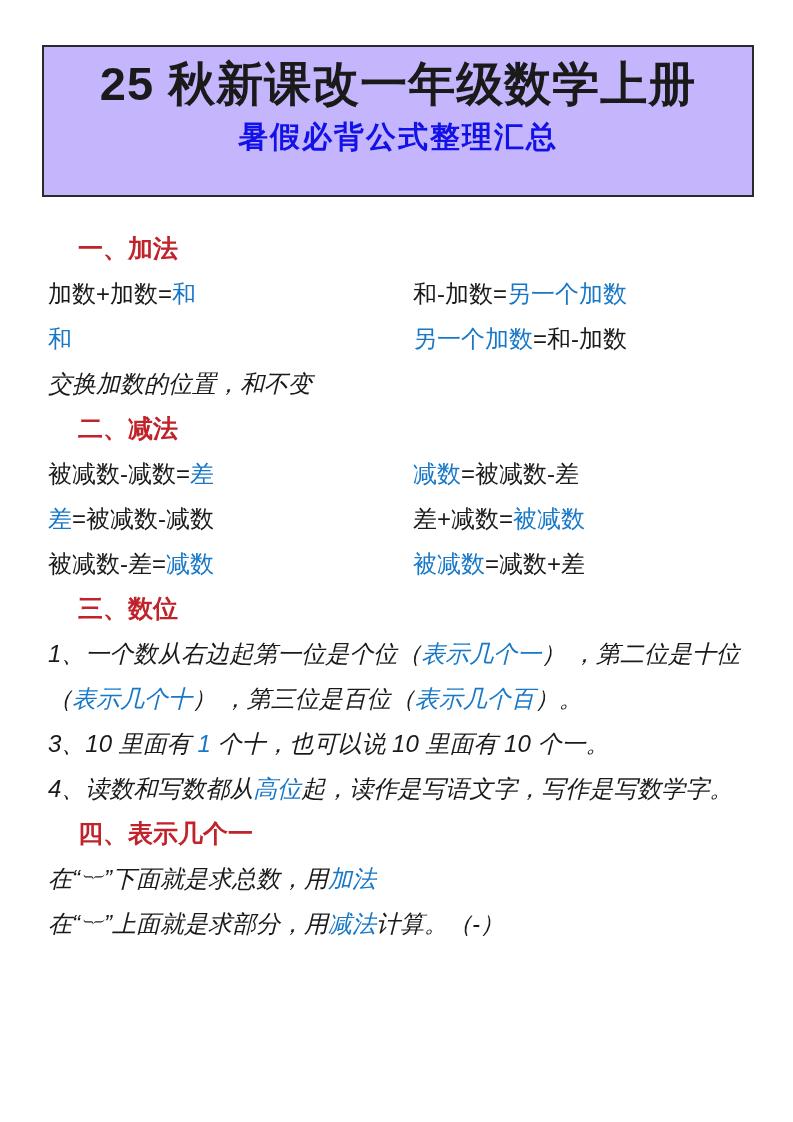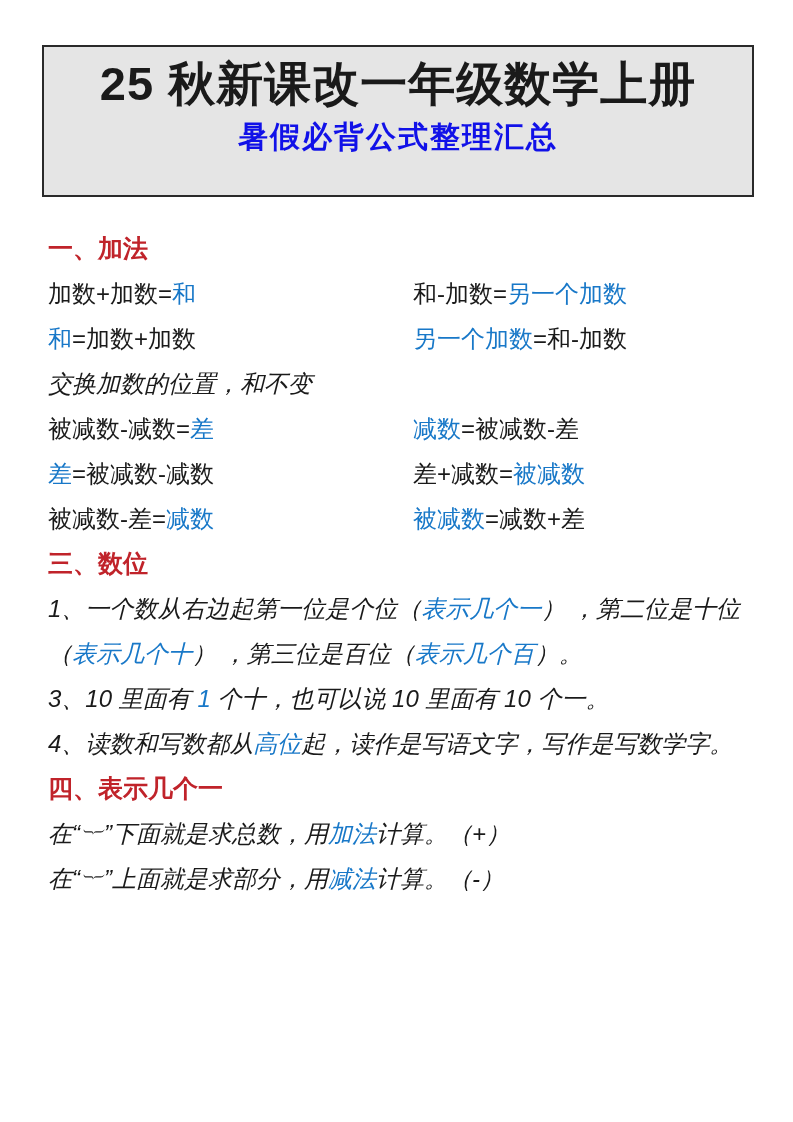--- a/index.html
+++ b/index.html
@@ -10,21 +10,21 @@
     position: relative;
     font-family: "Liberation Sans", sans-serif;
     color: var(--text, #1a1a1a);
     overflow: hidden;
   }
   .header-box {
     position: absolute; left: 42px; top: 45px;
     width: 712px; height: 152px;
     border: 2px solid #2a2a2a;
     text-align: center;
-    background: #e5e5e5;
+    background: #c4b5fd;
   }
   .header-title {
     margin-top: 10px;
     font-size: 47px;
     font-weight: 700;
     letter-spacing: 1px;
     line-height: 1.15;
     color: var(--text, #1a1a1a);
   }
   .header-subtitle {
@@ -40,20 +40,21 @@
     width: 706px;
     font-size: 24px;
   }
   .heading {
     height: 45px;
     display: flex; align-items: center;
     color: var(--red, #c0232a);
     font-weight: 700;
     font-size: 25px;
     white-space: pre;
+    margin-left: 30px;
   }
   .line {
     height: 45px;
     display: flex; align-items: center;
     white-space: pre;
     font-style: italic;
   }
   .grid-row {
     height: 45px;
     display: grid;
@@ -74,27 +75,28 @@
 
 <div class="content">
 
   <div>
     <div class="heading">一、加法</div>
     <div class="grid-row">
       <div class="cell"><span>加数+加数=</span><span class="seg-b">和</span></div>
       <div class="cell"><span>和-加数=</span><span class="seg-b">另一个加数</span></div>
     </div>
     <div class="grid-row">
-      <div class="cell"><span class="seg-b">和</span><span>=加数+加数</span></div>
+      <div class="cell"><span class="seg-b">和</span></div>
       <div class="cell"><span class="seg-b">另一个加数</span><span>=和-加数</span></div>
     </div>
     <div class="line"><span>交换加数的位置，和不变</span></div>
   </div>
 
   <div>
+    <div class="heading">二、减法</div>
     <div class="grid-row">
       <div class="cell"><span>被减数-减数=</span><span class="seg-b">差</span></div>
       <div class="cell"><span class="seg-b">减数</span><span>=被减数-差</span></div>
     </div>
     <div class="grid-row">
       <div class="cell"><span class="seg-b">差</span><span>=被减数-减数</span></div>
       <div class="cell"><span>差+减数=</span><span class="seg-b">被减数</span></div>
     </div>
     <div class="grid-row">
       <div class="cell"><span>被减数-差=</span><span class="seg-b">减数</span></div>
@@ -105,17 +107,17 @@
   <div>
     <div class="heading">三、数位</div>
     <div class="line"><span>1、一个数从右边起第一位是个位（</span><span class="seg-b">表示几个一</span><span>） ，第二位是十位</span></div>
     <div class="line"><span>（</span><span class="seg-b">表示几个十</span><span>） ，第三位是百位（</span><span class="seg-b">表示几个百</span><span>）。</span></div>
     <div class="line"><span>3、10 里面有 </span><span class="seg-b">1</span><span> 个十，也可以说 10 里面有 10 个一。</span></div>
     <div class="line"><span>4、读数和写数都从</span><span class="seg-b">高位</span><span>起，读作是写语文字，写作是写数学字。</span></div>
   </div>
 
   <div>
     <div class="heading">四、表示几个一</div>
-    <div class="line"><span>在“︸”下面就是求总数，用</span><span class="seg-b">加法</span><span>计算。（+）</span></div>
+    <div class="line"><span>在“︸”下面就是求总数，用</span><span class="seg-b">加法</span></div>
     <div class="line"><span>在“︸”上面就是求部分，用</span><span class="seg-b">减法</span><span>计算。（-）</span></div>
   </div>
 
 </div>
 
 </body></html>

